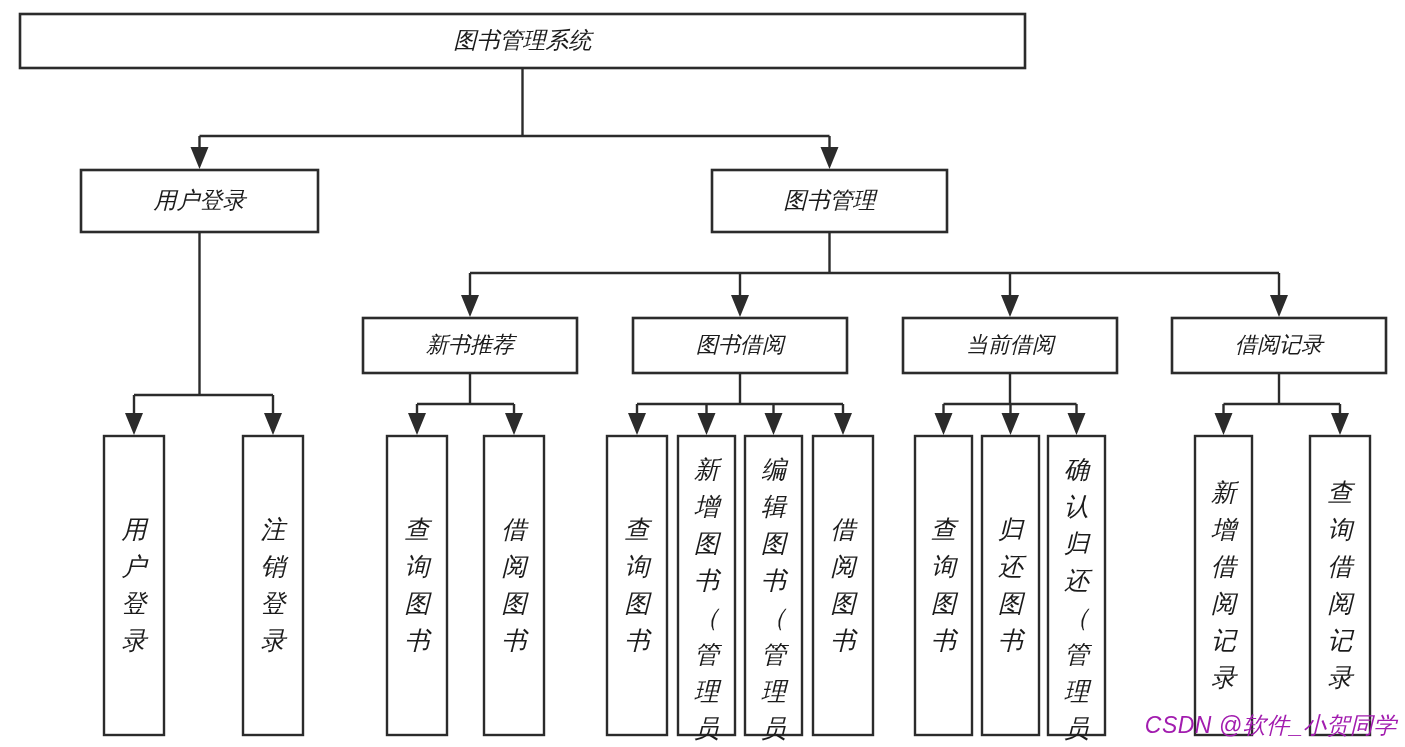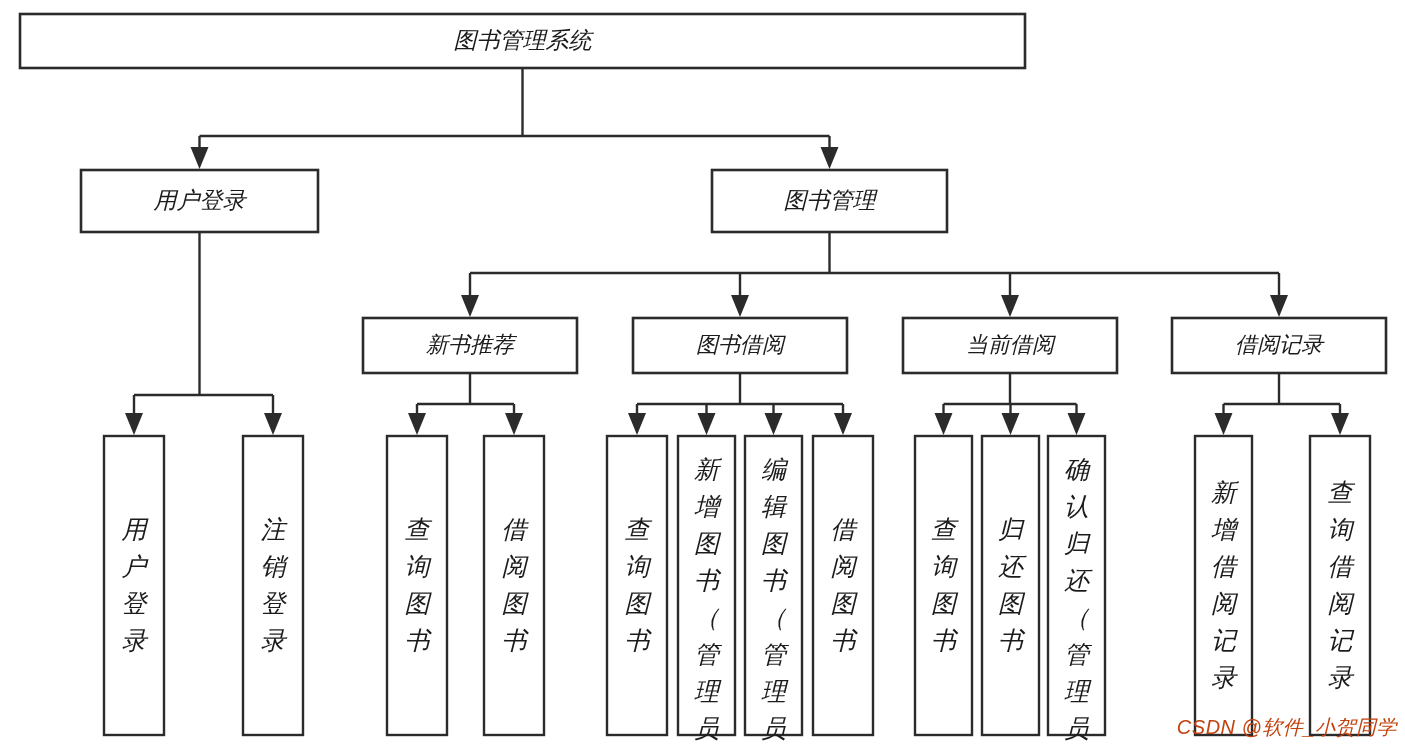--- a/index.html
+++ b/index.html
@@ -61,22 +61,22 @@
     font-family: "Liberation Sans", "DejaVu Sans", sans-serif;
     font-size: 25px;
     fill: #1b1b1b;
     text-anchor: middle;
   }
   .watermark {
     position: absolute;
     right: 8px;
     bottom: 6px;
     font-family: "Liberation Sans", "DejaVu Sans", sans-serif;
-    font-size: 20px;
-    color: #c2410c;
+    font-size: 23px;
+    color: #a21caf;
     letter-spacing: 0.5px;
     white-space: nowrap;
     pointer-events: none;
   }
 </style>
 </head>
 <body>
 
 <div id="diagram-root">
   <svg class="flow" viewBox="0 0 1405 747" xmlns="http://www.w3.org/2000/svg">

